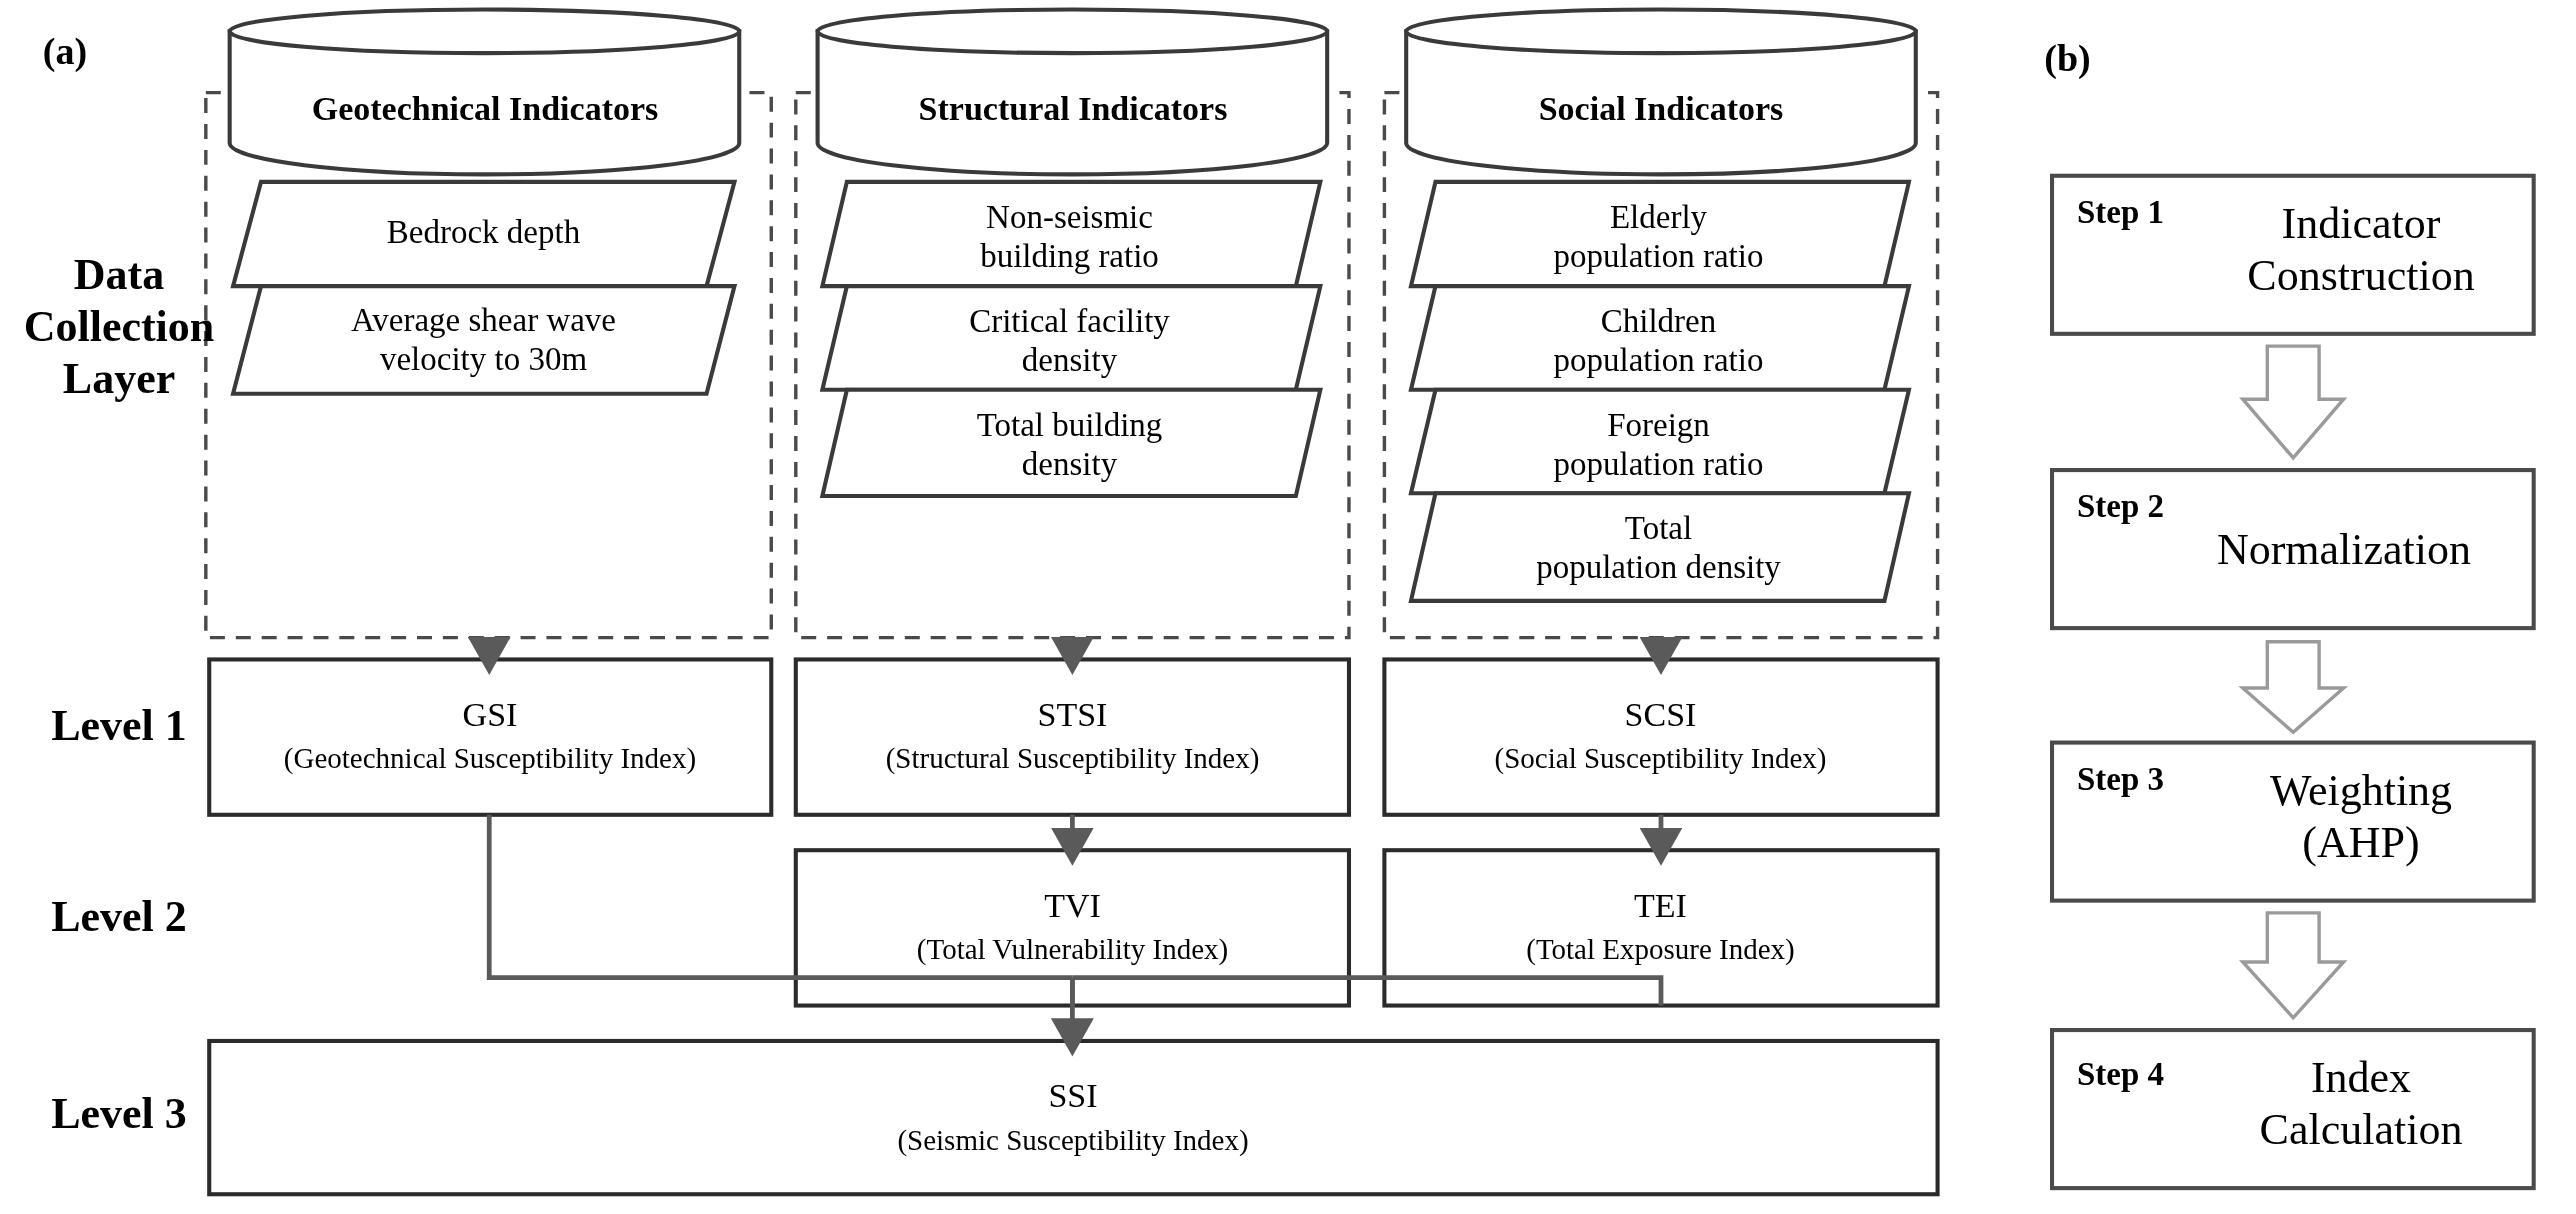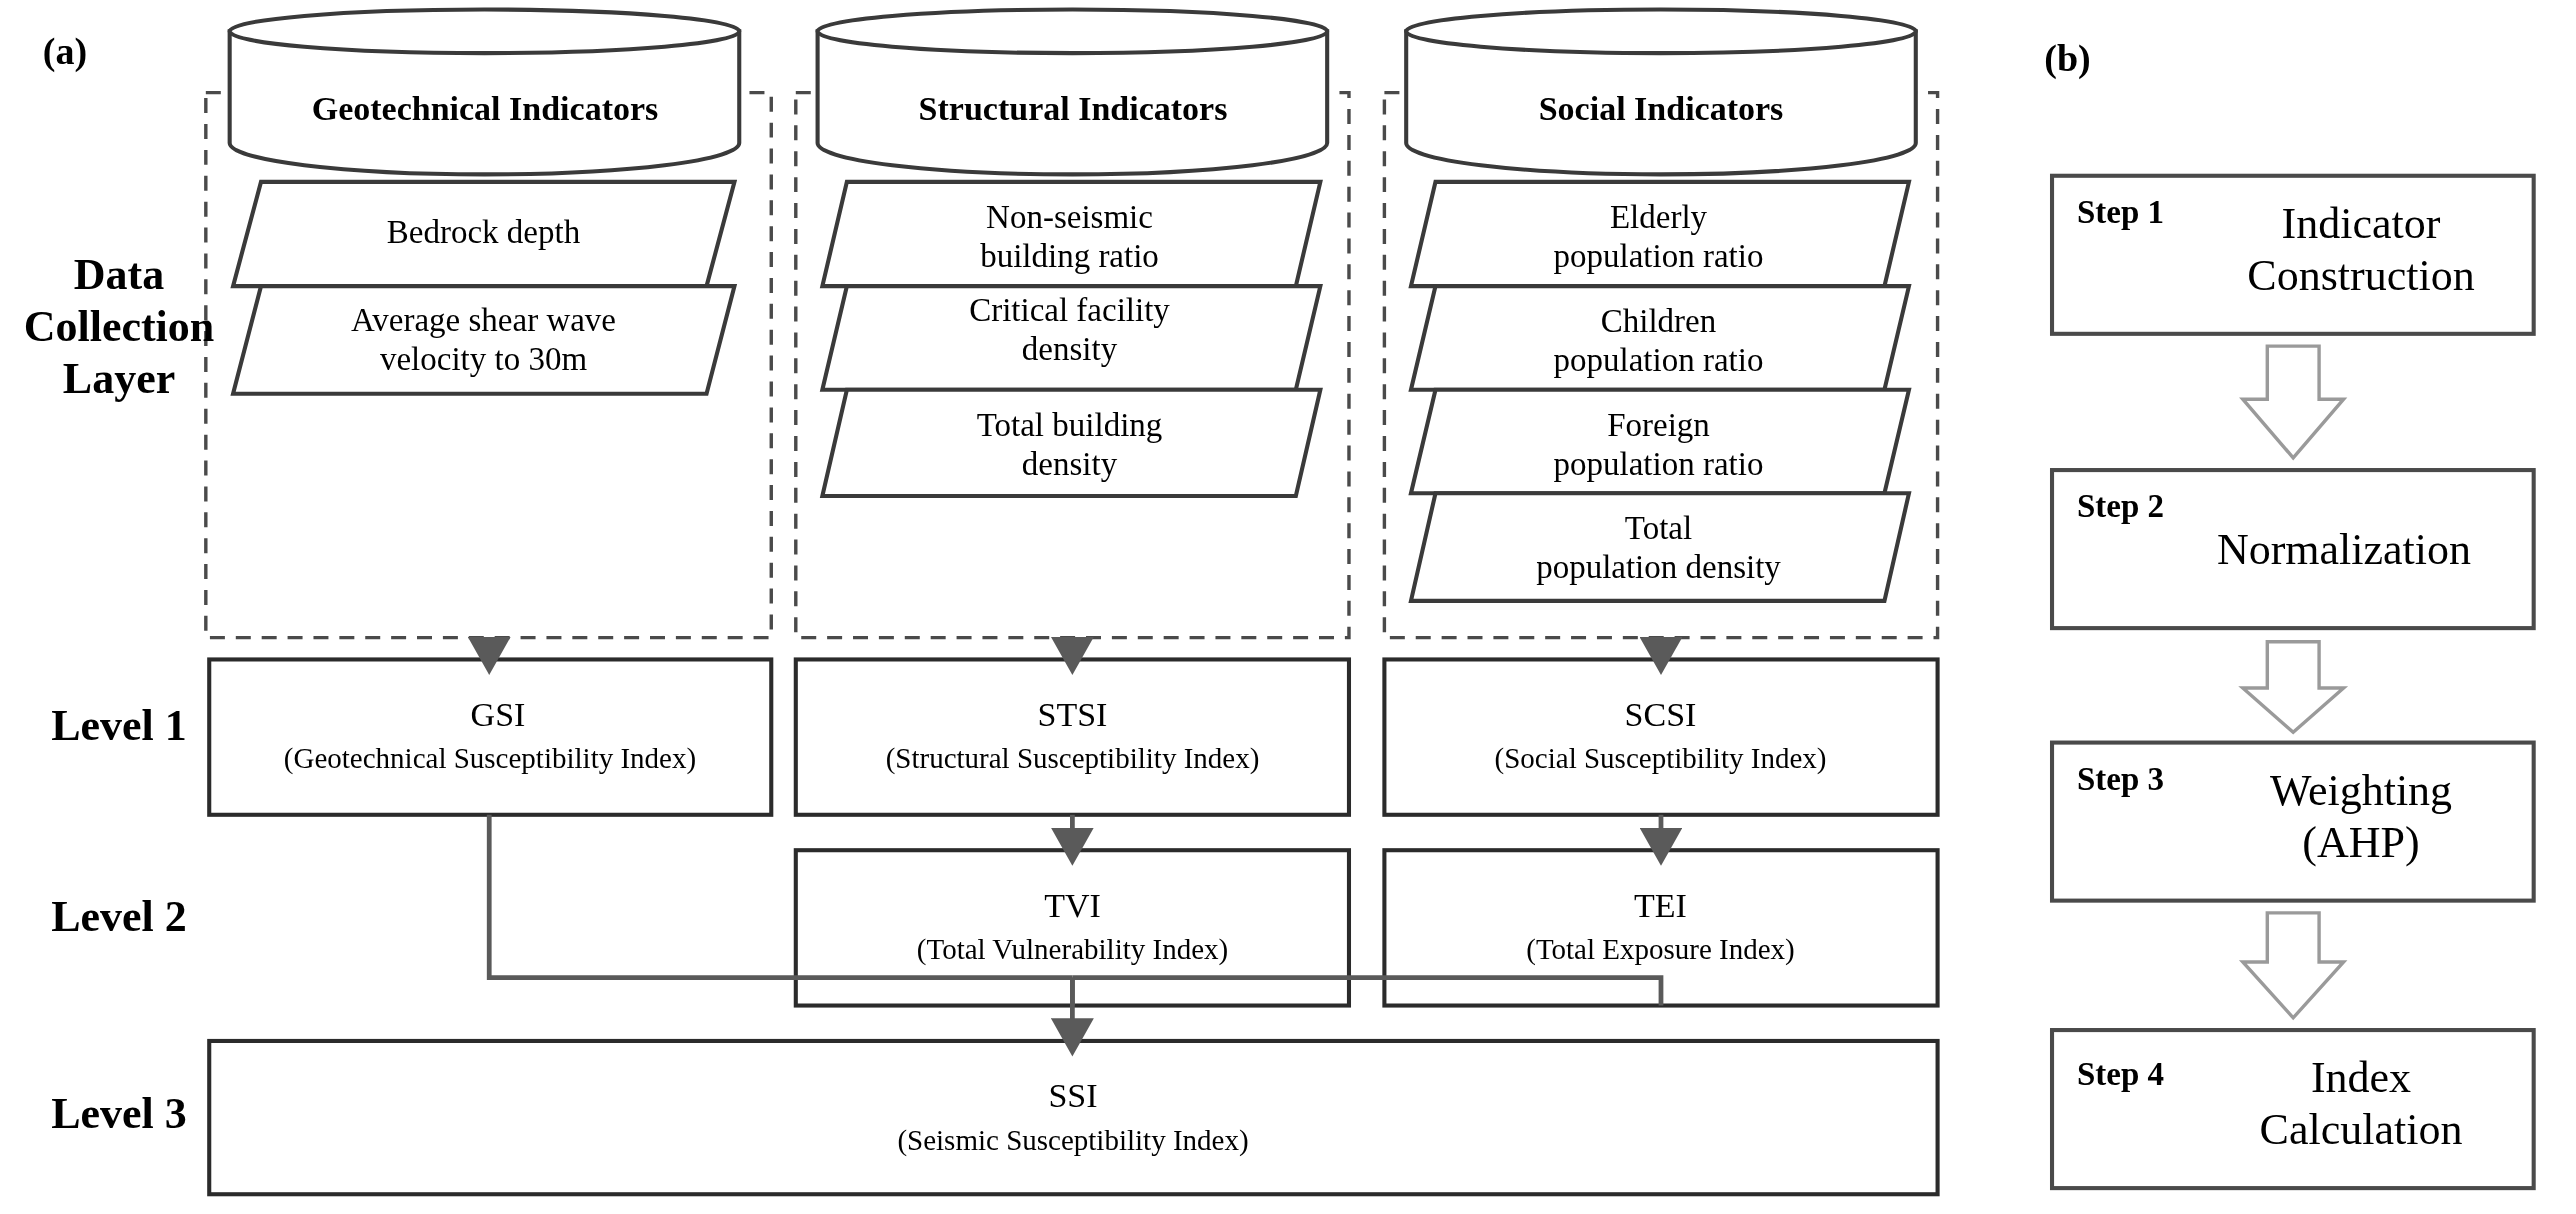--- a/index.html
+++ b/index.html
@@ -173,35 +173,35 @@
   <div class="lbl cyl-title" style="left:230px; top:87px; width:510px; height:45px;">Geotechnical Indicators</div>
   <div class="lbl cyl-title" style="left:818px; top:87px; width:510px; height:45px;">Structural Indicators</div>
   <div class="lbl cyl-title" style="left:1406px; top:87px; width:510px; height:45px;">Social Indicators</div>
 
   <div class="lbl para-text" style="left:245px; top:204px; width:477px; height:57px;">Bedrock depth</div>
   <div class="lbl para-text" style="left:245px; top:292px; width:477px; height:95px;">Average shear wave
 velocity to 30m</div>
 
   <div class="lbl para-text" style="left:831px; top:189px; width:477px; height:95px;">Non-seismic
 building ratio</div>
-  <div class="lbl para-text" style="left:831px; top:282px; width:477px; height:95px;">Critical facility
+  <div class="lbl para-text" style="left:831px; top:293px; width:477px; height:95px;">Critical facility
 density</div>
   <div class="lbl para-text" style="left:831px; top:397px; width:477px; height:95px;">Total building
 density</div>
 
   <div class="lbl para-text" style="left:1420px; top:189px; width:477px; height:95px;">Elderly
 population ratio</div>
   <div class="lbl para-text" style="left:1420px; top:293px; width:477px; height:95px;">Children
 population ratio</div>
   <div class="lbl para-text" style="left:1420px; top:397px; width:477px; height:95px;">Foreign
 population ratio</div>
   <div class="lbl para-text" style="left:1420px; top:500px; width:477px; height:95px;">Total
 population density</div>
 
-  <div class="lbl box-abbr" style="left:209px; top:695px; width:562px; height:41px;margin-left:8px;">GSI</div>
+  <div class="lbl box-abbr" style="left:209px; top:695px; width:562px; height:41px;">GSI</div>
   <div class="lbl box-full" style="left:209px; top:739px; width:562px; height:38px;">(Geotechnical Susceptibility Index)</div>
 
   <div class="lbl box-abbr" style="left:796px; top:695px; width:553px; height:41px;">STSI</div>
   <div class="lbl box-full" style="left:796px; top:739px; width:553px; height:38px;">(Structural Susceptibility Index)</div>
 
   <div class="lbl box-abbr" style="left:1384px; top:695px; width:553px; height:41px;">SCSI</div>
   <div class="lbl box-abbr" style="left:796px; top:886px; width:553px; height:41px;">TVI</div>
 
   <div class="lbl box-full" style="left:1384px; top:739px; width:553px; height:38px;">(Social Susceptibility Index)</div>
   <div class="lbl box-full" style="left:796px; top:930px; width:553px; height:38px;">(Total Vulnerability Index)</div>

